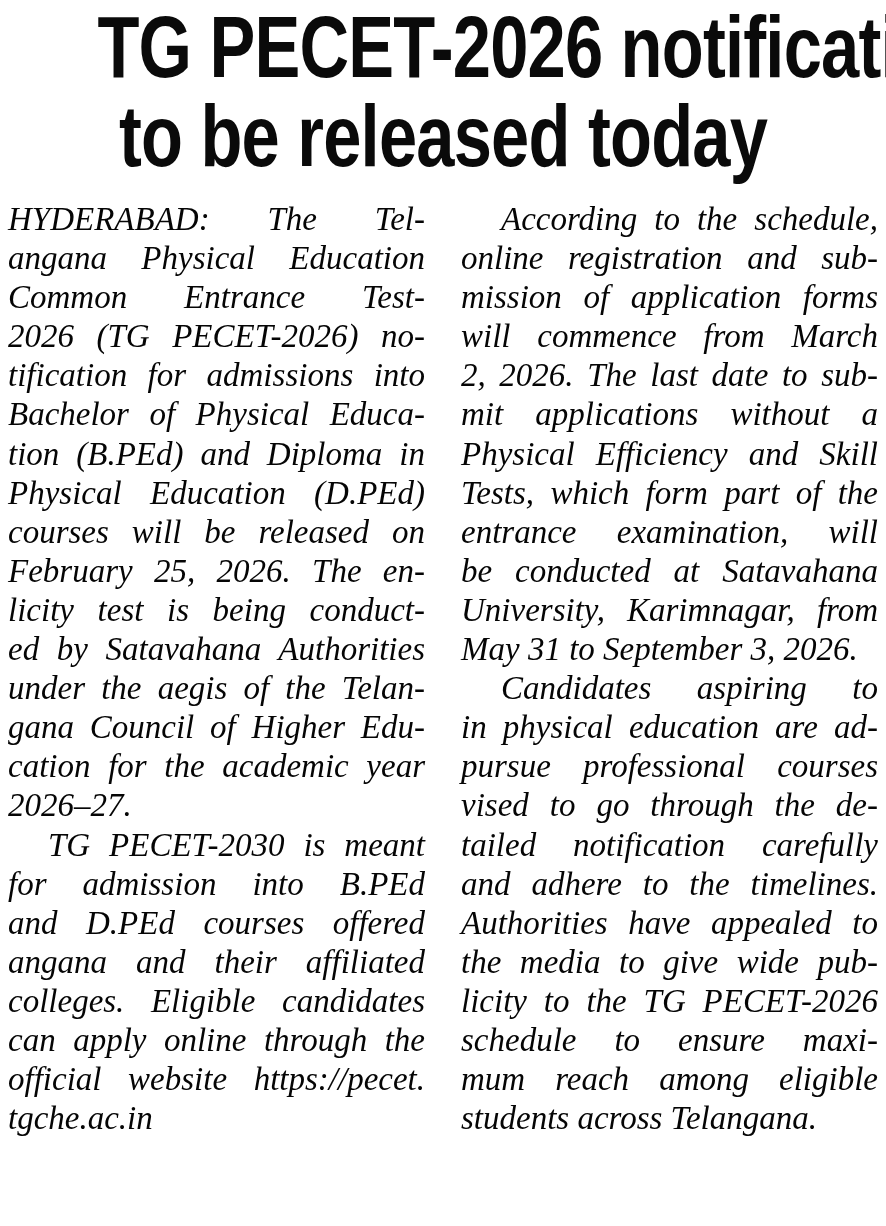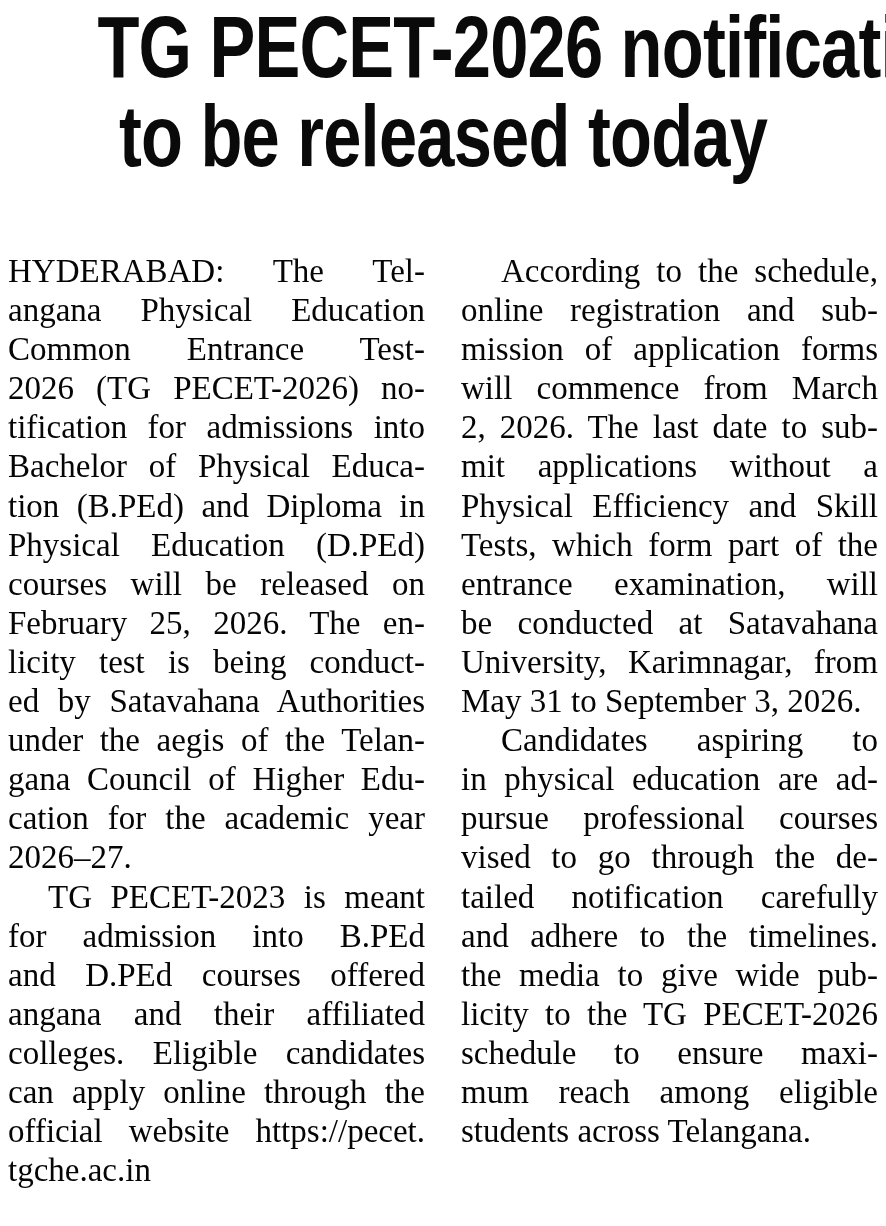--- a/index.html
+++ b/index.html
@@ -29,23 +29,24 @@
     font-size: 88px;
     line-height: 89px;
     letter-spacing: -1px;
     color: #0a0a0a;
     transform: scaleX(0.78);
     transform-origin: 50% 50%;
     white-space: nowrap;
   }
   .body-columns {
     display: flex;
-    margin-top: 72px;
+    margin-top: 20px;
     padding: 0 8px 0 8px;
     gap: 36px;
+    font-style: italic;
   }
   .col {
     flex: 1 1 0;
     min-width: 0;
   }
   .line {
     font-size: 33px;
     line-height: 39.1px;
     text-align: justify;
     text-align-last: justify;
@@ -80,21 +81,21 @@
         <div class="line">tion (B.PEd) and Diploma in</div>
         <div class="line">Physical Education (D.PEd)</div>
         <div class="line">courses will be released on</div>
         <div class="line">February 25, 2026. The en-</div>
         <div class="line">licity test is being conduct-</div>
         <div class="line">ed by Satavahana Authorities</div>
         <div class="line">under the aegis of the Telan-</div>
         <div class="line">gana Council of Higher Edu-</div>
         <div class="line">cation for the academic year</div>
         <div class="line para-end">2026–27.</div>
-        <div class="line indent">TG PECET-2023 is meant</div>
+        <div class="line indent">TG PECET-2030 is meant</div>
         <div class="line">for admission into B.PEd</div>
         <div class="line">and D.PEd courses offered</div>
         <div class="line">angana and their affiliated</div>
         <div class="line">colleges. Eligible candidates</div>
         <div class="line">can apply online through the</div>
         <div class="line">official website https://pecet.</div>
         <div class="line para-end">tgche.ac.in</div>
       </div>
     <div class="col">
         <div class="line indent">According to the schedule,</div>
@@ -108,20 +109,21 @@
         <div class="line">entrance examination, will</div>
         <div class="line">be conducted at Satavahana</div>
         <div class="line">University, Karimnagar, from</div>
         <div class="line para-end">May 31 to September 3, 2026.</div>
         <div class="line indent">Candidates aspiring to</div>
         <div class="line">in physical education are ad-</div>
         <div class="line">pursue professional courses</div>
         <div class="line">vised to go through the de-</div>
         <div class="line">tailed notification carefully</div>
         <div class="line">and adhere to the timelines.</div>
+        <div class="line">Authorities have appealed to</div>
         <div class="line">the media to give wide pub-</div>
         <div class="line">licity to the TG PECET-2026</div>
         <div class="line">schedule to ensure maxi-</div>
         <div class="line">mum reach among eligible</div>
         <div class="line para-end">students across Telangana.</div>
       </div>
   </div>
 
 </div>
 

